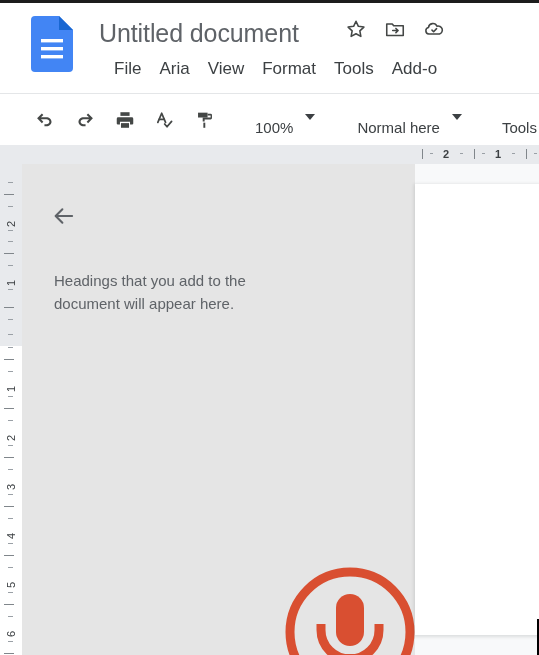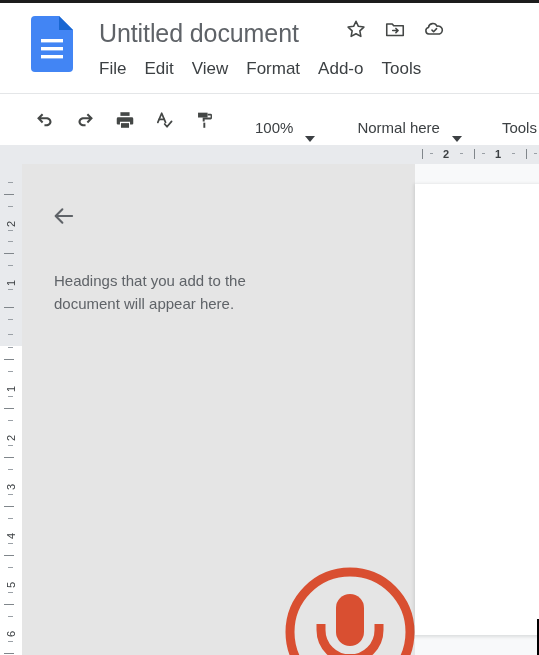--- a/index.html
+++ b/index.html
@@ -31,21 +31,21 @@
     letter-spacing: -0.1px; line-height: 34px; white-space: nowrap;
     display: inline-block; vertical-align: middle;
   }
   .title-icons {
     position: absolute; left: 345px; top: 18px;
     display: flex; align-items: center; gap: 17px;
   }
   .ticon { width: 22px; height: 22px; display: block; cursor: pointer; }
 
   .menubar {
-    position: absolute; left: 99px; top: 56px;
+    position: absolute; left: 114px; top: 56px;
     display: flex; align-items: center; gap: 0px;
     white-space: nowrap;
   }
   .menu-item {
     font-size: 17px; color: #3c4043; line-height: 26px;
     padding: 0 9px; cursor: pointer; white-space: nowrap;
   }
   .menu-item:first-child { padding-left: 0; }
 
   .header-div {
@@ -61,21 +61,21 @@
   .tb-icon {
     width: 26px; height: 26px; margin: 0 9px;
     display: flex; align-items: center; justify-content: center;
     cursor: pointer; color: #444746;
   }
   .tb-icon:first-child { margin-left: 34px; }
   .tb-sep {
     width: 1px; height: 24px; background: #dadce0; margin: 0 10px;
   }
   .tb-drop {
-    display: flex; align-items: flex-end; cursor: pointer;
+    display: flex; align-items: flex-start; cursor: pointer;
     height: 28px; padding: 0 4px; margin-top: 16px;
   }
   .tb-drop .lbl {
     font-size: 15px; color: #3c4043; line-height: 28px; white-space: nowrap;
   }
   .caret {
     width: 0; height: 0; margin-left: 12px;
     border-left: 5px solid transparent;
     border-right: 5px solid transparent;
     border-top: 6px solid #3c4043;
@@ -193,25 +193,25 @@
       <span class="ticon">
         <svg viewBox="0 0 24 24" width="22" height="22" fill="none" stroke="#444746" stroke-width="1.7" stroke-linejoin="round">
           <path d="M6.3 17.5 a3.6 3.6 0 0 1 -.3 -7.1 a4.8 4.8 0 0 1 9.2 -1.4 a3.9 3.9 0 0 1 2.8 8.5 z"></path>
           <path d="M9.8 13.2 l1.8 1.8 3.2 -3.4" stroke-linecap="round"></path>
         </svg>
       </span>
     </div>
 
     <div class="menubar">
       <span class="menu-item">File</span>
-      <span class="menu-item">Edit</span>
+      <span class="menu-item">Aria</span>
       <span class="menu-item">View</span>
       <span class="menu-item">Format</span>
+      <span class="menu-item">Tools</span>
       <span class="menu-item">Add-o</span>
-      <span class="menu-item">Tools</span>
     </div>
 
     <div class="header-div"></div>
   </div>
 
   <div class="toolbar">
 
     <span class="tb-icon">
       <svg viewBox="0 0 24 24" width="22" height="22" fill="#444746">
         <path d="M7.6 8.9 h5.9 c3.1 0 5.6 2.2 5.6 5 0 2.8 -2.5 5 -5.6 5 h-2.1 v-2.3 h2.1 c1.8 0 3.3 -1.2 3.3 -2.7 0 -1.5 -1.5 -2.7 -3.3 -2.7 h-5.9 l2.6 2.7 -1.6 1.6 -5.2 -5.3 5.2 -5.3 1.6 1.6 z"></path>

